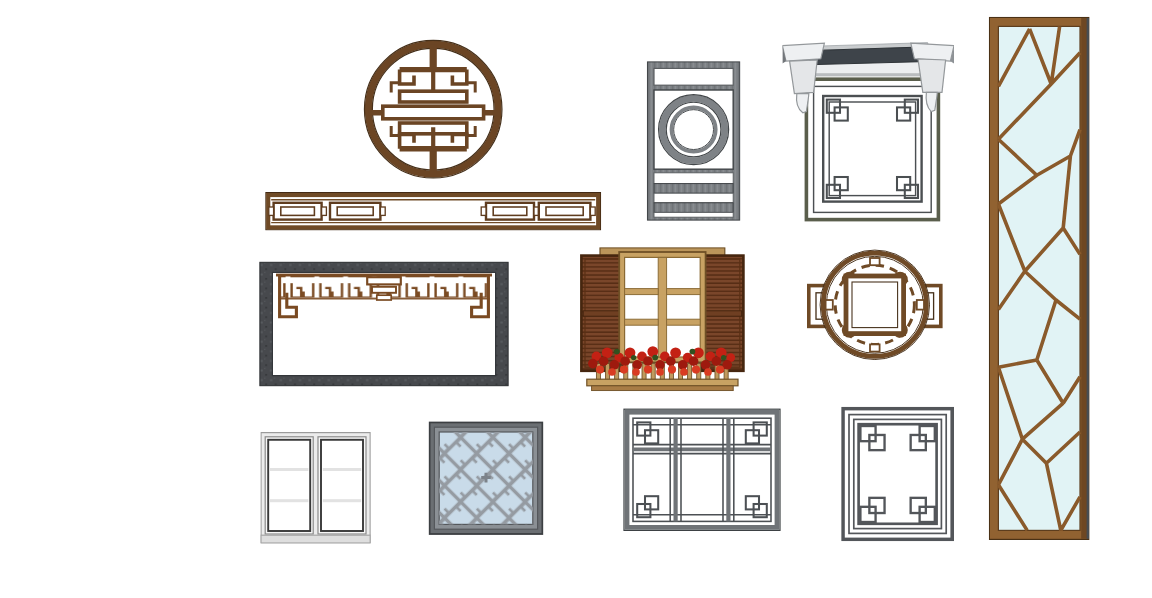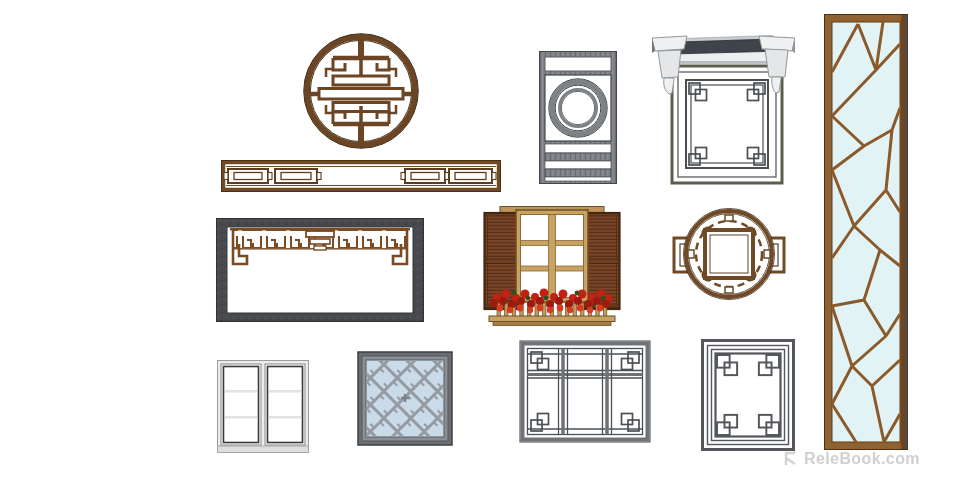--- a/index.html
+++ b/index.html
@@ -365,20 +365,14 @@
       <rect x="6.5" y="6.5" width="81" height="99" fill="none" stroke="#53565a" stroke-width="1.4"></rect>
       <rect x="10.5" y="10.5" width="73" height="91" fill="none" stroke="#53565a" stroke-width="1.4"></rect>
       <rect x="14.5" y="14.5" width="65" height="83" fill="none" stroke="#53565a" stroke-width="2.2"></rect>
       <use href="#knot" transform="translate(16,16) scale(1.15)" color="#53565a"></use>
       <use href="#knot" transform="translate(78,16) scale(-1.15,1.15)" color="#53565a"></use>
       <use href="#knot" transform="translate(16,96) scale(1.15,-1.15)" color="#53565a"></use>
       <use href="#knot" transform="translate(78,96) scale(-1.15,-1.15)" color="#53565a"></use>
     </svg>
   </div>
 
-  <div class="watermark" style="left:779px;top:449px">
-    <svg width="20" height="20" viewBox="0 0 20 20">
-      <path d="M16,4 H7 V16 M7,9 L16,15" stroke="#d2d2d2" stroke-width="2.4" fill="none"></path>
-    </svg>
-    <span>ReleBook.com</span>
-  </div>
 
 </div>
 
 </body></html>

